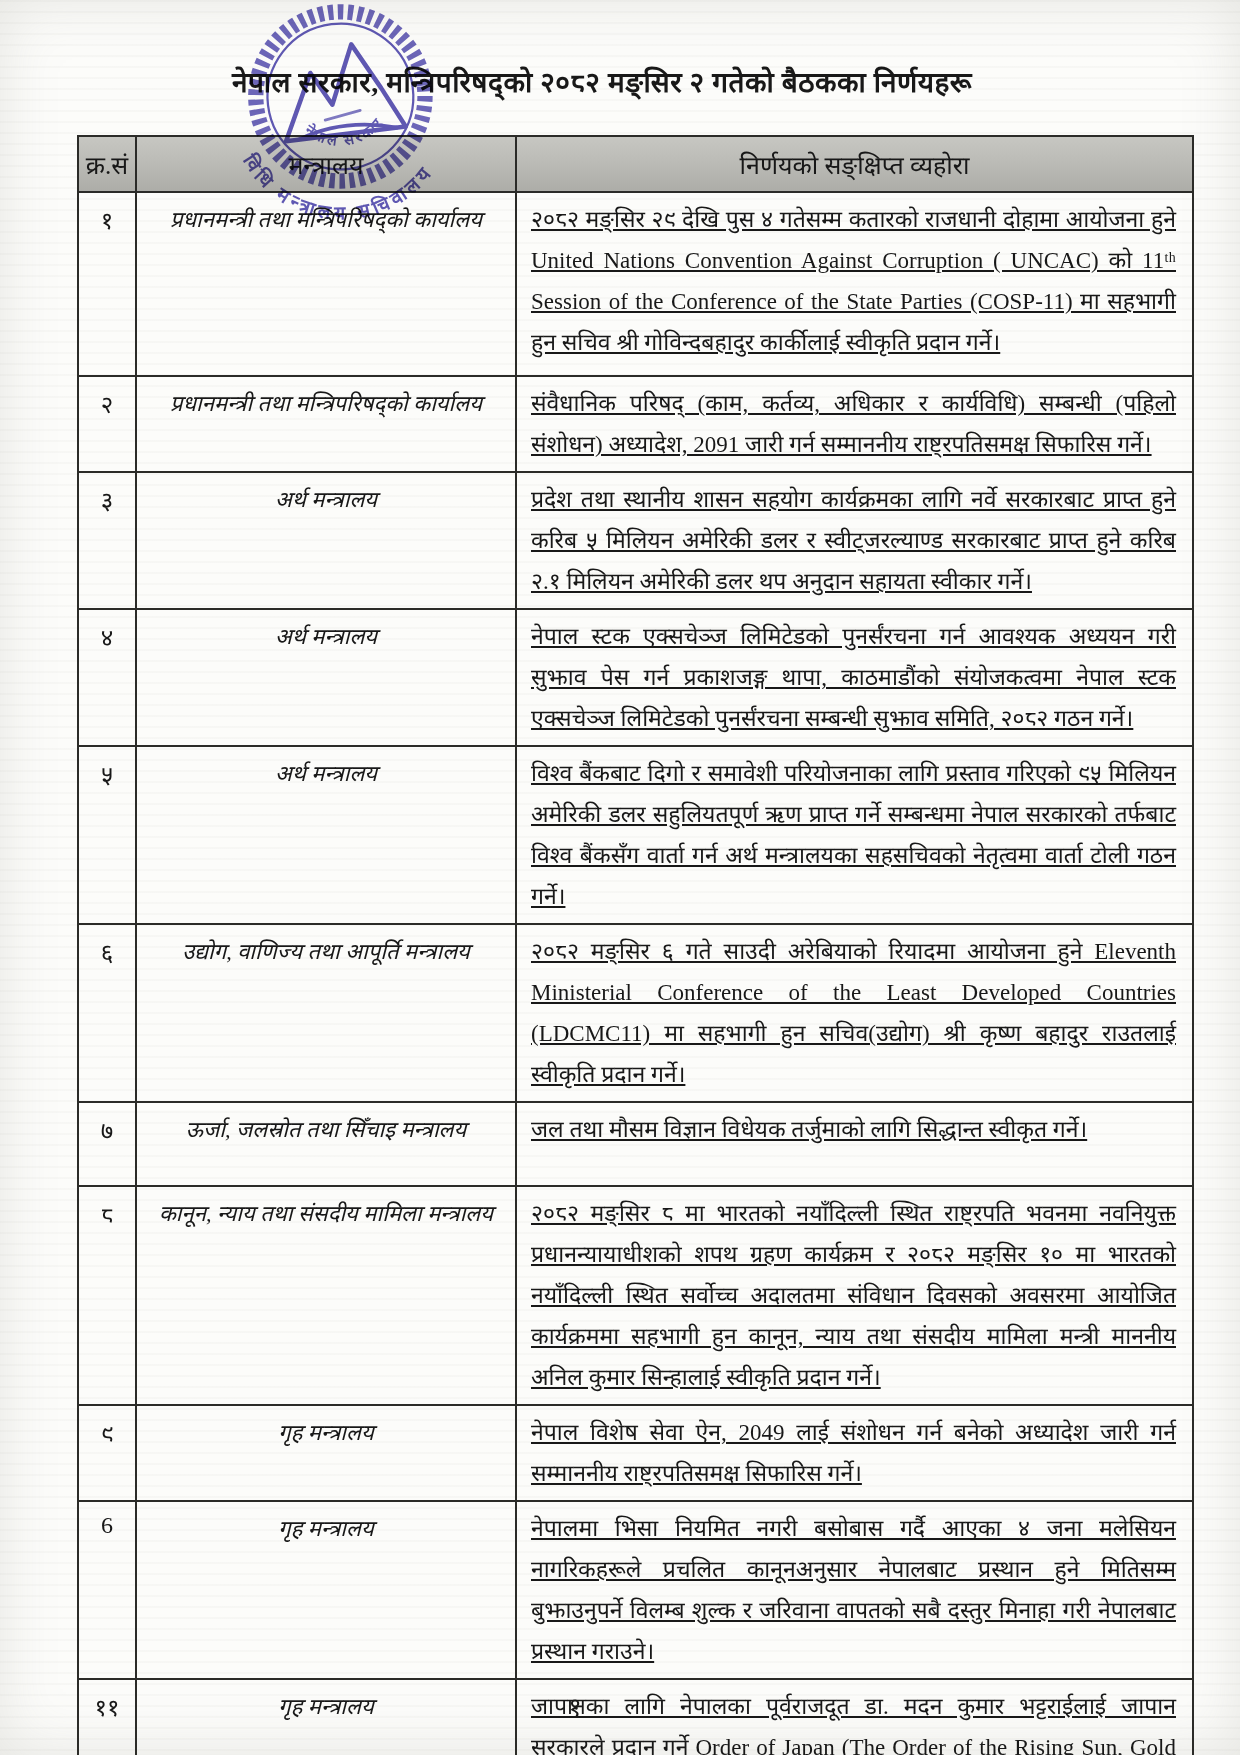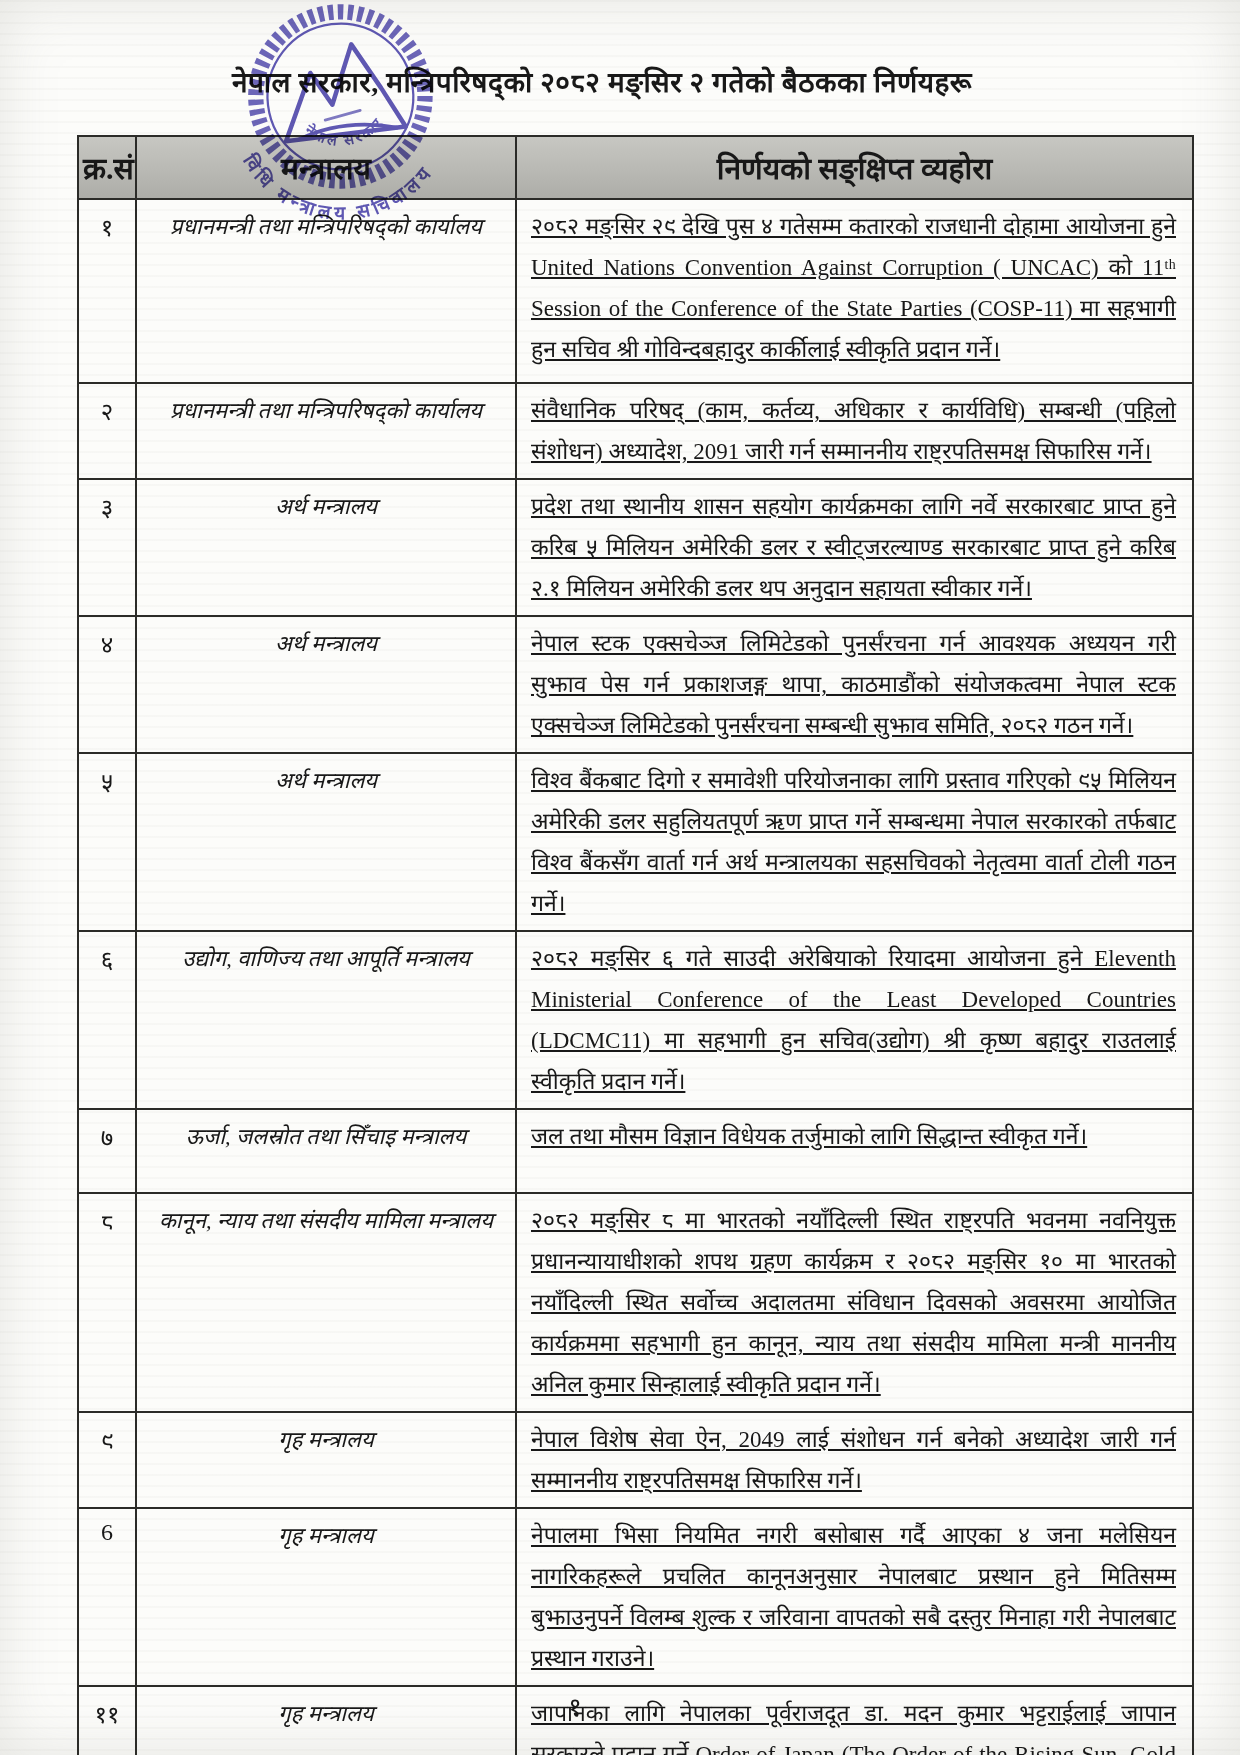--- a/index.html
+++ b/index.html
@@ -39,21 +39,21 @@
   }
   table.decisions col.c-sn{width:58px;}
   table.decisions col.c-min{width:380px;}
   table.decisions col.c-dec{width:677px;}
   table.decisions th,table.decisions td{
     border:2px solid #2b2b28;
     vertical-align:top;
   }
   thead th{
     background:linear-gradient(180deg,#c7c7c2,#adada8);
-    font-size:30px;font-weight:bold;padding:10px 4px;
+    font-size:25px;font-weight:normal;padding:10px 4px;
     text-align:center;
   }
   td.sn{
     text-align:center;font-size:24px;padding-top:10px;font-weight:500;
   }
   td.ministry{
     text-align:center;font-size:22px;line-height:40px;
     padding:7px 10px 4px;
     font-style:italic;
   }

